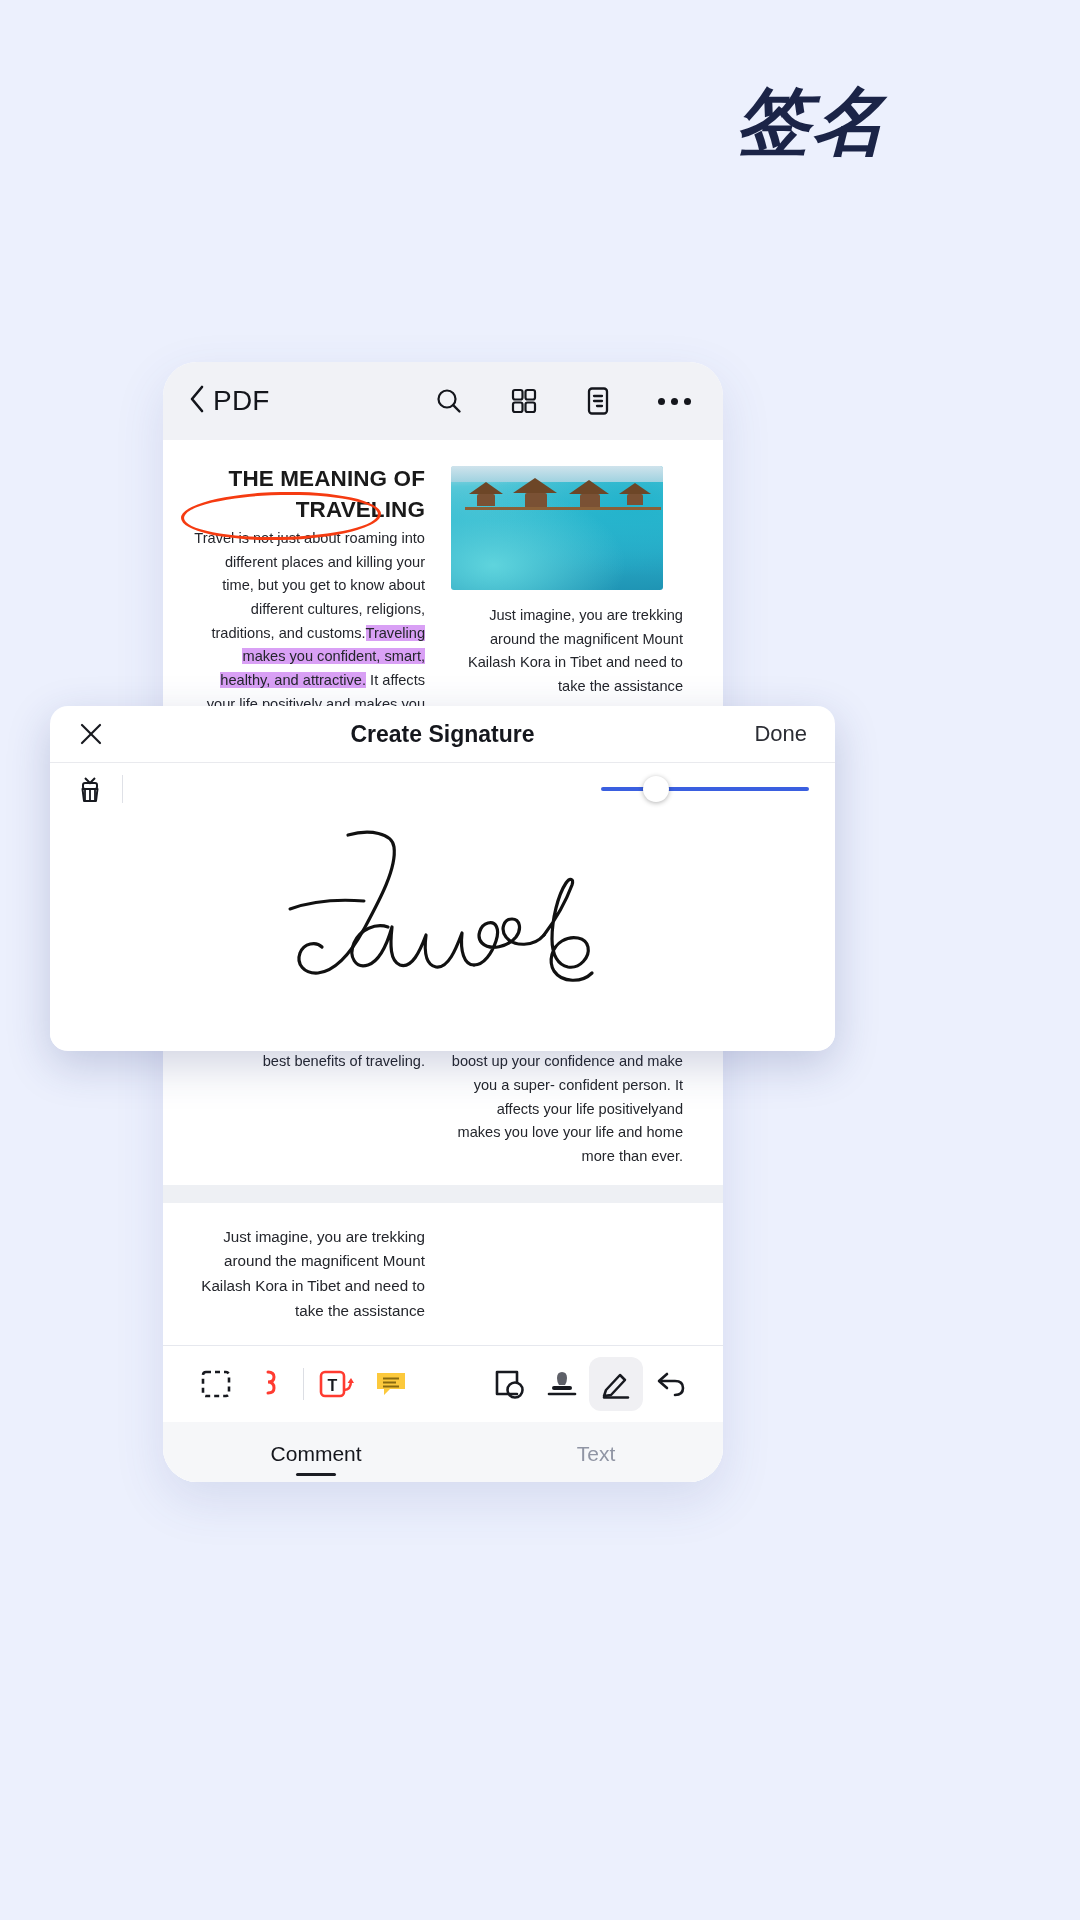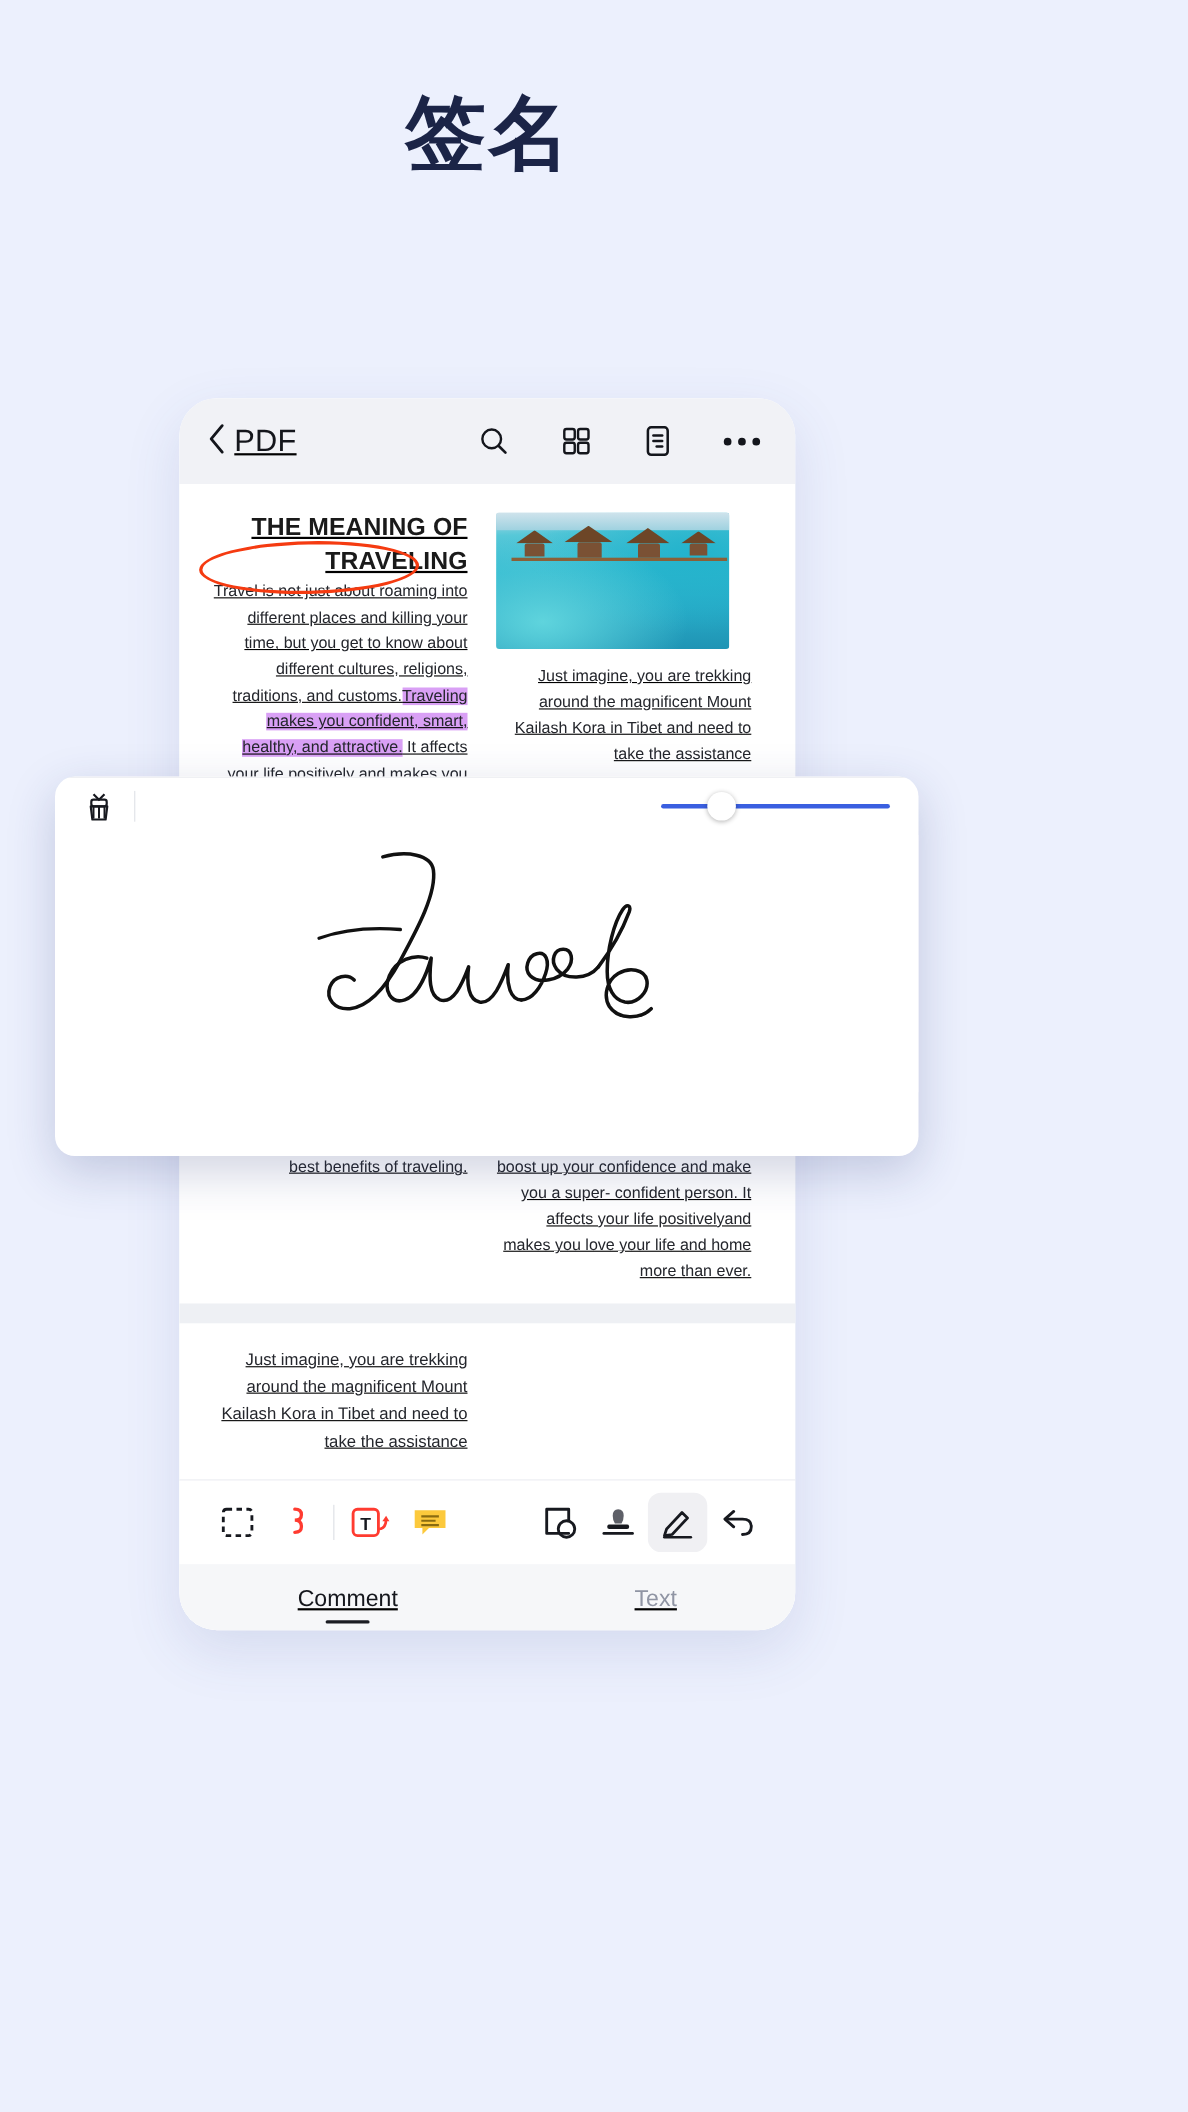--- a/index.html
+++ b/index.html
@@ -5,41 +5,40 @@
   html,body{margin:0;padding:0;}
   body{
     width:1080px;height:1920px;overflow:hidden;
     background:#ecf0fd;
     font-family:"Liberation Sans","DejaVu Sans",sans-serif;
     position:relative;
   }
   .page{position:absolute;inset:0;}
 
   
-  .hero{position:absolute;top:0;left:0;width:888px;text-align:center;}
+  .hero{position:absolute;top:0;left:0;width:888px;text-align:right;font-style:italic;}
   .hero-title{
     margin:0;padding-top:84px;
     font-size:74px;line-height:1.0;font-weight:700;
     color:#1b2447;letter-spacing:2px;
     font-family:"DejaVu Sans","Liberation Sans",sans-serif;
   }
   .hero-sub{
     margin:0;padding-top:50px;
     font-size:41px;line-height:1.0;font-weight:400;
     color:#5a6794;letter-spacing:1px;
     font-family:"DejaVu Sans","Liberation Sans",sans-serif;
   }
 
   
   .phone{
     position:absolute;left:163px;top:362px;width:560px;height:1120px;
     background:#ffffff;border-radius:34px;
     box-shadow:0 18px 50px rgba(60,75,150,.13);
     overflow:hidden;
-    text-decoration:underline;
   }
   .phone-topbar{
     height:78px;background:#f1f2f6;
     display:flex;align-items:center;padding:0 26px;
     box-sizing:border-box;
   }
   .back-group{display:flex;align-items:center;gap:8px;cursor:pointer;}
   .back-chev{display:block;}
   .back-label{font-size:28px;color:#14161c;font-weight:400;letter-spacing:.2px;}
   .top-icons{margin-left:auto;display:flex;align-items:center;gap:46px;padding-right:6px;}
@@ -312,20 +311,30 @@
       </div>
 
       <div class="tabs" style="margin:0 -30px;">
         <span class="tab on">Comment</span>
         <span class="tab">Text</span>
       </div>
     </div>
   </div>
 
   <div class="modal">
+    <div class="modal-head">
+      <span class="modal-close">
+        <svg width="26" height="26" viewBox="0 0 26 26">
+            <line x1="4" y1="4" x2="22" y2="22" stroke="#17191f" stroke-width="2.2" stroke-linecap="round"></line>
+            <line x1="22" y1="4" x2="4" y2="22" stroke="#17191f" stroke-width="2.2" stroke-linecap="round"></line>
+          </svg>
+      </span>
+      <span class="modal-title">Create Signature</span>
+      <span class="modal-done">Done</span>
+    </div>
     <div class="modal-sep"></div>
     <div class="modal-bar">
       <span class="brush">
         <svg width="28" height="30" viewBox="0 0 28 30">
           <path d="M9 4 L14 9 L19 4" fill="none" stroke="#17191f" stroke-width="2"></path>
           <rect x="7" y="9" width="14" height="6" rx="2" fill="none" stroke="#17191f" stroke-width="2"></rect>
           <path d="M9 15 L9 26 M14 15 L14 26 M19 15 L19 26" stroke="#17191f" stroke-width="1.8"></path>
           <path d="M6.5 15 h15 l-1.5 12 h-12 z" fill="none" stroke="#17191f" stroke-width="2" stroke-linejoin="round"></path>
         </svg>
       </span>

